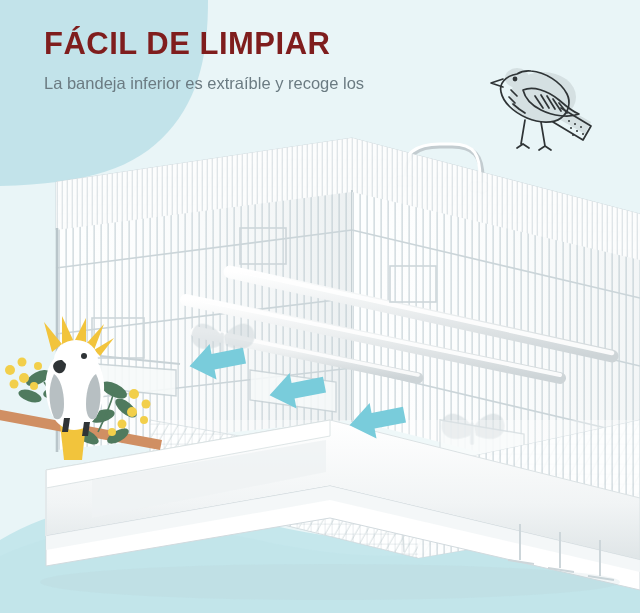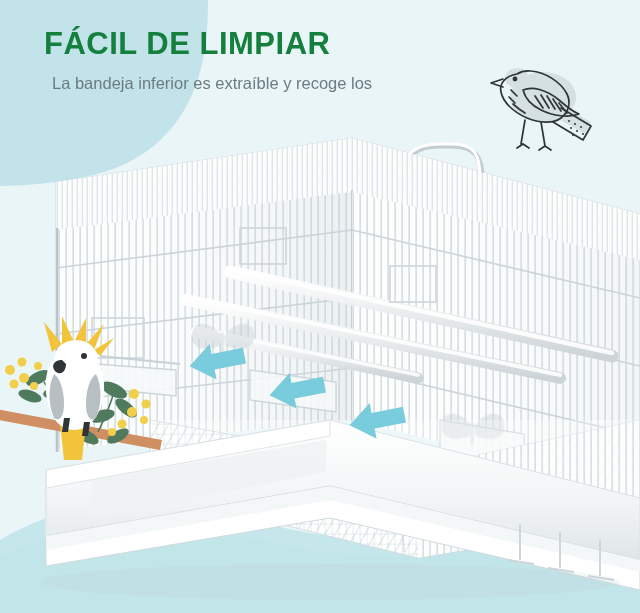--- a/index.html
+++ b/index.html
@@ -29,31 +29,31 @@
     position: absolute;
     left: 44px;
     top: 28px;
     width: 460px;
     z-index: 40;
   }
   .headline {
     font-size: 31px;
     font-weight: bold;
     letter-spacing: 0.5px;
-    color: #15803d;
+    color: #7f1d1d;
     line-height: 1.05;
     margin: 0 0 10px 0;
     white-space: nowrap;
   }
   .subtitle {
     font-size: 16.5px;
     font-weight: normal;
     color: #6b7b82;
     line-height: 1.48;
-    margin: 8px;
+    margin: 0;
     max-width: 430px;
   }
 
   
   .illus {
     position: absolute;
     z-index: 35;
   }
   #bird-illustration { left: 487px; top: 52px; width: 115px; height: 100px; }
   #cockatoo-illustration { left: -6px; top: 312px; width: 176px; height: 152px; }

